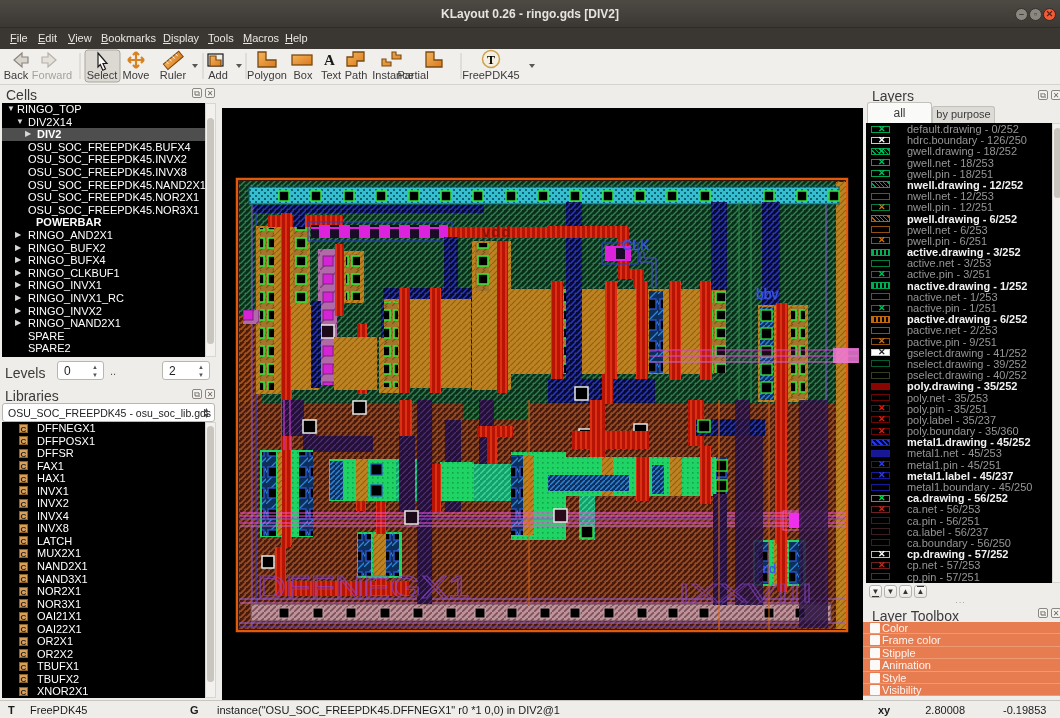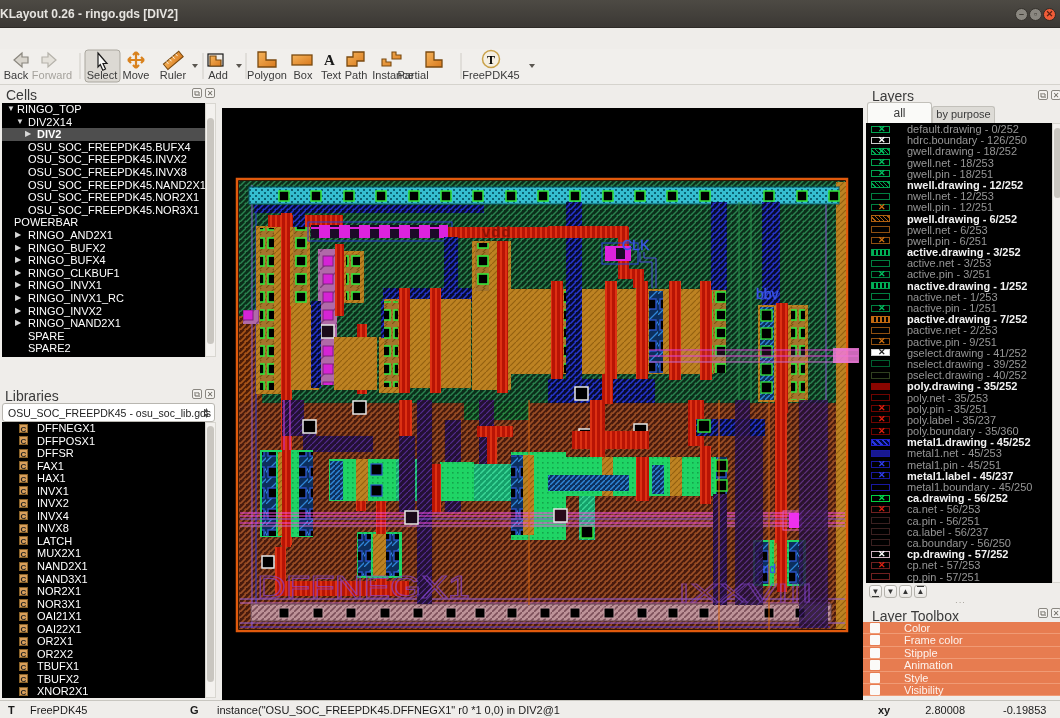--- a/index.html
+++ b/index.html
@@ -1,18 +1,18 @@
 <!DOCTYPE html>
 <html><head><meta charset="utf-8"><style>
 *{margin:0;padding:0;box-sizing:border-box}
 html,body{width:1060px;height:718px;overflow:hidden;background:#000;font-family:"Liberation Sans",sans-serif}
 #app{position:relative;width:1060px;height:718px;background:#efedea}
 
 #titlebar{position:absolute;left:0;top:0;width:1060px;height:28px;background:linear-gradient(#4d4a44,#3b3834);border-bottom:1px solid #2e2b27}
-#title{position:absolute;left:0;top:7px;width:1060px;color:#e6e4e0;font-size:12px;font-weight:bold}
+#title{position:absolute;left:0;top:7px;width:1060px;text-align:center;color:#e6e4e0;font-size:12px;font-weight:bold}
 .winbtn{position:absolute;top:8px;width:13px;height:13px;border-radius:50%;border:1px solid #35322d;background:#8a8780;color:#3a3730;font-size:9px;font-weight:bold;line-height:11px;text-align:center}
 
 #menubar{position:absolute;left:0;top:28px;width:1060px;height:21px;background:#3a3733;color:#e8e6e2;font-size:11px}
 #menubar span{position:absolute;top:4px}
 #menubar u{text-decoration:underline}
 
 #toolbar{position:absolute;left:0;top:49px;width:1060px;height:36px;background:#f1efec;border-bottom:1px solid #d5d3cd}
 .tlbl{position:absolute;top:20px;text-align:center;color:#3a3a3a;font-size:11px}
 .tlbl.dis{color:#a5a29c}
 
@@ -50,33 +50,43 @@
 .yrow{position:relative;height:11.2px}
 .sw{position:absolute;left:5px;top:1.5px;width:19px;height:7px;background:#000;border:1px solid #0a0}
 .swx{position:absolute;left:6px;top:-3px;font-size:9px;font-weight:bold;color:#0c5}
 .ytext{position:absolute;left:41px;top:0;line-height:11.2px;color:#969696;white-space:nowrap}
 .ytext.b{color:#f2f2f2;font-weight:bold}
 #lscroll3{position:absolute;left:189px;top:38px;width:11px;height:460px;background:#f3f1ee;border:1px solid #d8d6d0}
 #arrbtns{position:absolute;left:6px;top:500px;height:16px}
 .abtn{position:absolute;top:0;width:13px;height:13px;background:linear-gradient(#fcfbfa,#e8e6e2);border:1px solid #b5b3ad;border-radius:3px;text-align:center;font-size:8px;color:#333;line-height:12px}
 #ltbhdr{position:absolute;left:9px;top:523px}
 #ltoolbox{position:absolute;left:0px;top:537px;width:197px;height:78px;overflow:hidden}
-.orow{position:relative;height:12.4px;background:#e77c50;color:#fdf3ee;font-size:11px;line-height:12.4px;padding-left:41px;border-bottom:1px solid #f09a74}
+.orow{position:relative;height:12.4px;background:#e77c50;color:#fdf3ee;font-size:11px;line-height:12.4px;padding-left:19px;border-bottom:1px solid #f09a74}
 .ochk{position:absolute;left:7px;top:1px;width:10px;height:10px;background:#fbfaf8;border-radius:1px}
 
 #statusbar{position:absolute;left:0;top:700px;width:1060px;height:18px;background:#efedea;border-top:1px solid #c8c6c0;font-size:11px;color:#1a1a1a}
 #statusbar b{font-weight:bold}
 </style></head>
 <body>
 <div id="app">
 <div id="titlebar">
   <div id="title">KLayout 0.26 - ringo.gds [DIV2]</div>
   <div class="winbtn" style="left:1015px">–</div>
   <div class="winbtn" style="left:1029px">▫</div>
   <div class="winbtn" style="left:1043px;background:#f05c38;border-color:#2e2b27;color:#5a2012">✕</div>
+</div>
+<div id="menubar">
+  <span style="left:10px"><u>F</u>ile</span>
+  <span style="left:38px"><u>E</u>dit</span>
+  <span style="left:68px"><u>V</u>iew</span>
+  <span style="left:101px"><u>B</u>ookmarks</span>
+  <span style="left:163px"><u>D</u>isplay</span>
+  <span style="left:208px"><u>T</u>ools</span>
+  <span style="left:243px"><u>M</u>acros</span>
+  <span style="left:285px"><u>H</u>elp</span>
 </div>
 <div id="toolbar">
   <svg width="1060" height="35" style="position:absolute;left:0;top:0">
     <defs>
       <linearGradient id="og" x1="0" y1="0" x2="1" y2="1">
         <stop offset="0" stop-color="#f5b35a"></stop>
             <stop offset="1" stop-color="#d97a1e"></stop>
       </linearGradient>
     </defs>
     <path d="M22,4 L14,11 L22,18 L22,14 L28,14 L28,8 L22,8 Z" fill="#d8d4cc" stroke="#8a867e" stroke-width="1.2"></path>
@@ -154,21 +164,21 @@
         <div class="trow">
           <span style="position:absolute;left:26px;">OSU_SOC_FREEPDK45.NAND2X1</span>
         </div>
         <div class="trow">
           <span style="position:absolute;left:26px;">OSU_SOC_FREEPDK45.NOR2X1</span>
         </div>
         <div class="trow">
           <span style="position:absolute;left:26px;">OSU_SOC_FREEPDK45.NOR3X1</span>
         </div>
         <div class="trow">
-          <span style="position:absolute;left:12px;">POWERBAR</span>
+          <span style="position:absolute;left:34px;font-weight:bold;">POWERBAR</span>
         </div>
         <div class="trow">
           <span class="tri" style="position:absolute;left:13px">▶</span>
           <span style="position:absolute;left:26px;">RINGO_AND2X1</span>
         </div>
         <div class="trow">
           <span class="tri" style="position:absolute;left:13px">▶</span>
           <span style="position:absolute;left:26px;">RINGO_BUFX2</span>
         </div>
         <div class="trow">
@@ -198,20 +208,26 @@
         <div class="trow">
           <span style="position:absolute;left:26px;">SPARE</span>
         </div>
         <div class="trow">
           <span style="position:absolute;left:26px;">SPARE2</span>
         </div>
       </div>
   <div id="lscroll1">
         <div class="thumb" style="top:14px;height:226px"></div>
       </div>
+  <div id="levels">
+    <span class="hdr" style="position:absolute;left:5px;top:6px">Levels</span>
+    <div class="spin" style="left:57px;width:47px">0<div class="spinarr">▲<br>▼</div></div>
+    <span style="position:absolute;left:110px;top:6px;font-size:11px;color:#555">..</span>
+    <div class="spin" style="left:162px;width:48px">2<div class="spinarr">▲<br>▼</div></div>
+  </div>
   <div class="hdr" id="libshdr">Libraries</div>
   <div class="dockic" style="left:192px;top:304px">⧉</div>
   <div class="dockic" style="left:205px;top:304px">✕</div>
   <div id="libcombo">OSU_SOC_FREEPDK45 - osu_soc_lib.gds<span style="position:absolute;right:4px;top:3px;font-size:7px;color:#444;line-height:6px">▲<br>▼</span></div>
   <div id="liblist">
         <div class="lrow"><span class="cic">C</span>DFFNEGX1</div>
         <div class="lrow"><span class="cic">C</span>DFFPOSX1</div>
         <div class="lrow"><span class="cic">C</span>DFFSR</div>
         <div class="lrow"><span class="cic">C</span>FAX1</div>
         <div class="lrow"><span class="cic">C</span>HAX1</div>
@@ -609,21 +625,21 @@
           <span class="ytext">nactive.net - 1/253</span>
         </div>
         <div class="yrow">
           <span class="sw" style="border-color:#008040;background:#000">
             <span class="swx" style="color:#00c060">✕</span>
           </span>
           <span class="ytext">nactive.pin - 1/251</span>
         </div>
         <div class="yrow">
           <span class="sw" style="border-color:#c06810;background:repeating-linear-gradient(90deg,#c06810,#c06810 2px,#000 2px,#000 4px)"></span>
-          <span class="ytext b">pactive.drawing - 7/252</span>
+          <span class="ytext b">pactive.drawing - 6/252</span>
         </div>
         <div class="yrow">
           <span class="sw" style="border-color:#905010;background:#000"></span>
           <span class="ytext">pactive.net - 2/253</span>
         </div>
         <div class="yrow">
           <span class="sw" style="border-color:#905010;background:#000">
             <span class="swx" style="color:#d07010">✕</span>
           </span>
           <span class="ytext">pactive.pin - 9/251</span>

